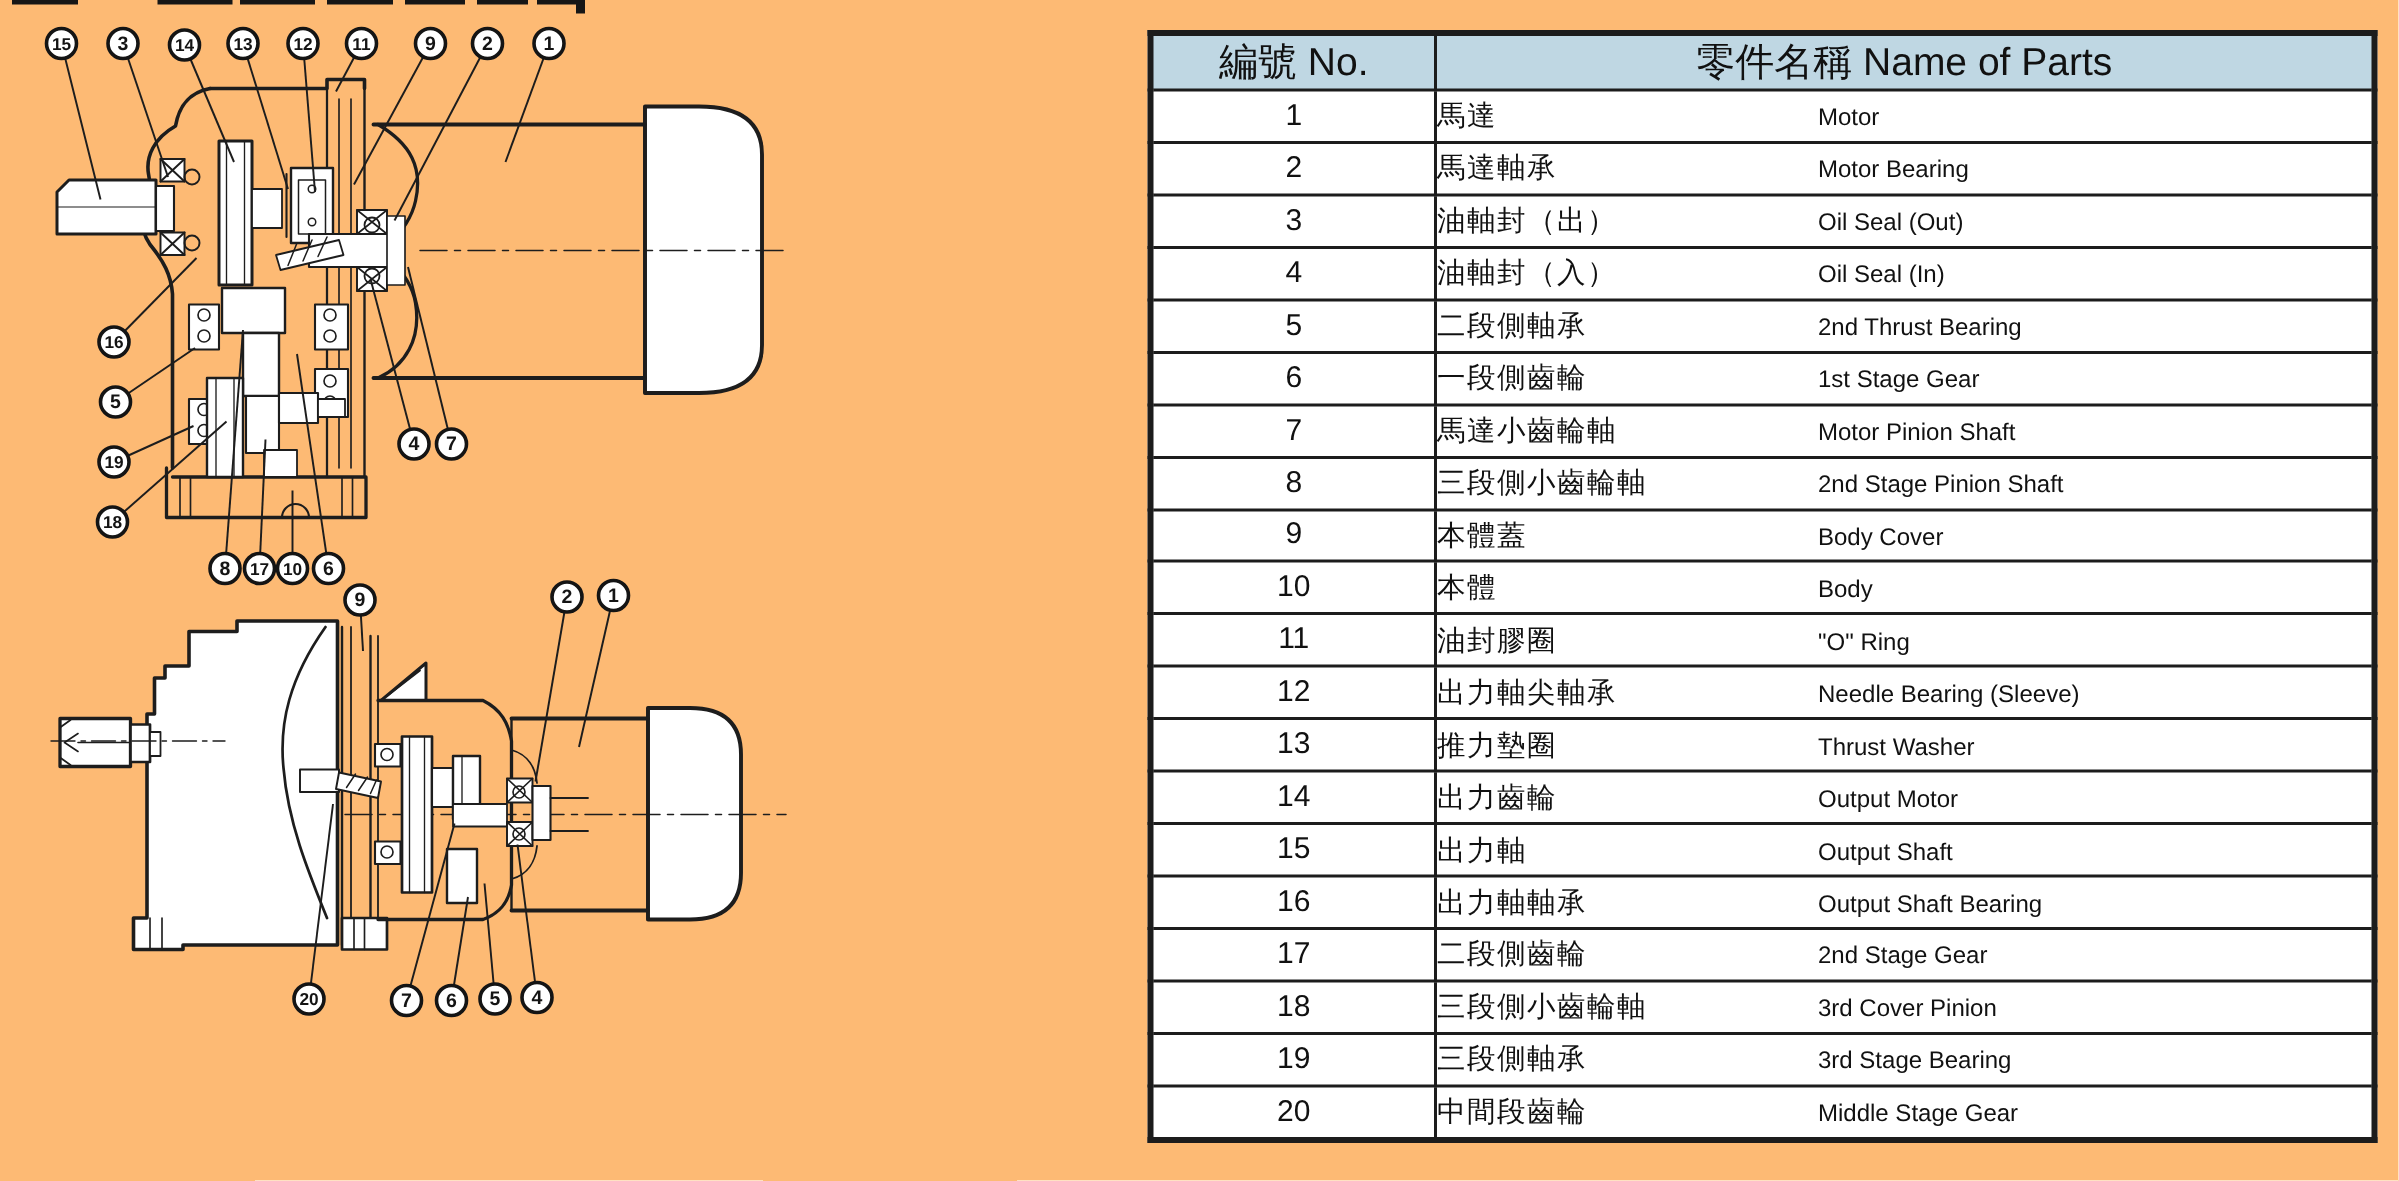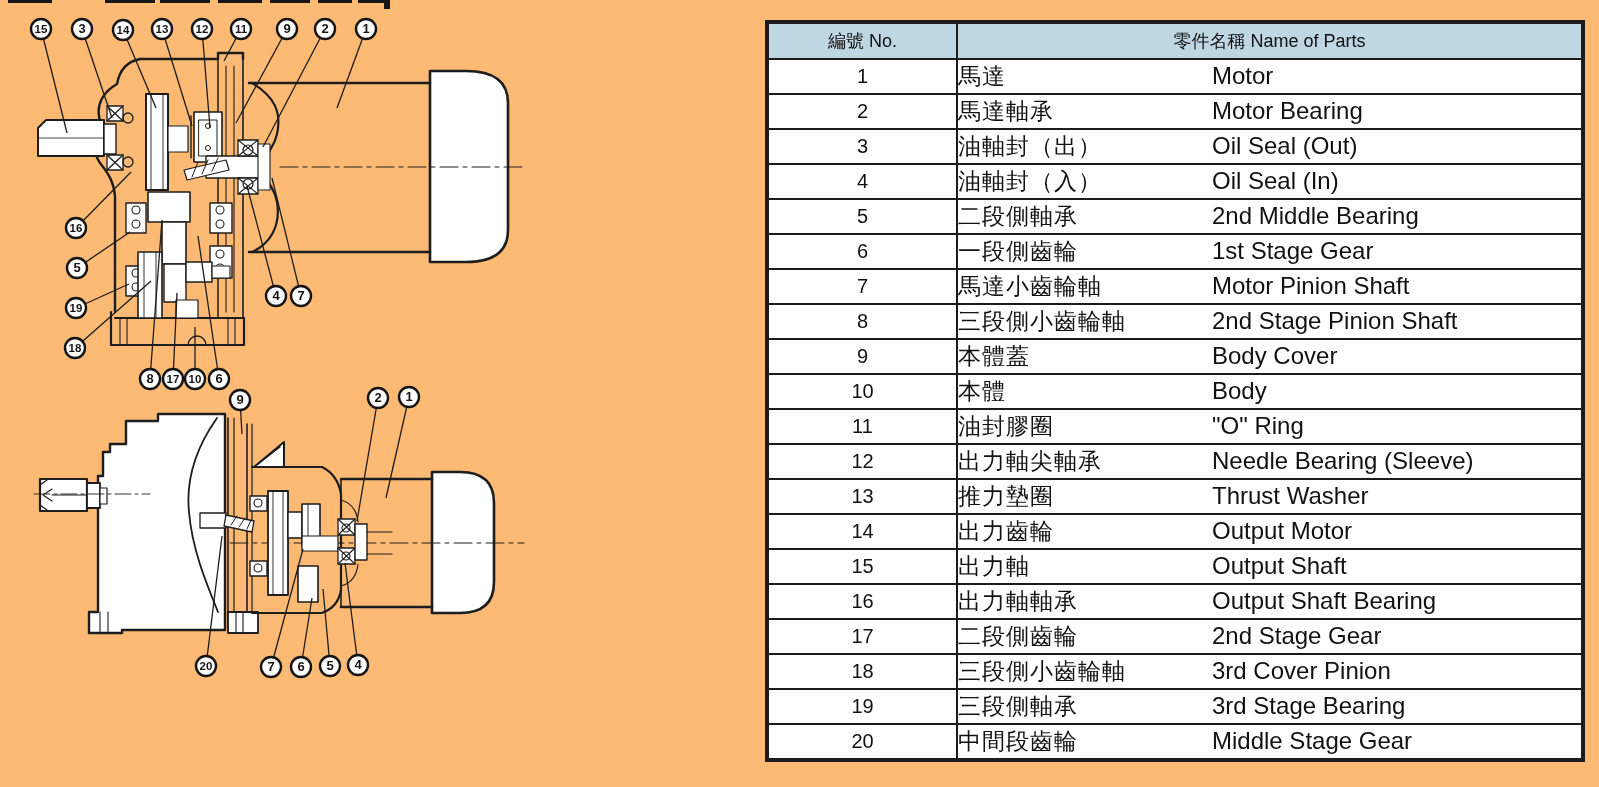--- a/index.html
+++ b/index.html
@@ -20,29 +20,29 @@
   
   table.parts{
     position:absolute;left:765px;top:20px;width:820px;height:742px;
     border-collapse:collapse;table-layout:fixed;background:#fff;
   }
   table.parts, table.parts th, table.parts td{
     border:2px solid var(--line);
   }
   table.parts{border:4px solid var(--line);}
   table.parts th{
-    background:var(--header-bg);font-weight:normal;font-size:18px;
+    background:var(--header-bg);font-weight:normal;font-size:26px;
     text-align:center;padding:0;
   }
   table.parts thead tr{height:37px;}
   table.parts td{padding:0;font-size:20px;vertical-align:middle;}
   td.no{text-align:center;}
   td.name{padding-left:33px;}
-  td.name .zh{display:inline-block;width:254px;font-size:23px;letter-spacing:1px;}
-  td.name .en{font-size:24px;}
+  td.name .zh{display:inline-block;width:254px;font-size:19px;letter-spacing:1px;}
+  td.name .en{font-size:16px;}
   .col-no{width:190px;}
 </style>
 </head>
 <body>
 
 <div class="canvas">
 
   <div class="diagram-wrap">
   <svg width="740" height="787" viewBox="0 0 740 787">
 
@@ -379,21 +379,21 @@
         <tr>
           <td class="no">3</td>
           <td class="name"><span class="zh">油軸封（出）</span><span class="en">Oil Seal (Out)</span></td>
         </tr>
         <tr>
           <td class="no">4</td>
           <td class="name"><span class="zh">油軸封（入）</span><span class="en">Oil Seal (In)</span></td>
         </tr>
         <tr>
           <td class="no">5</td>
-          <td class="name"><span class="zh">二段側軸承</span><span class="en">2nd Middle Bearing</span></td>
+          <td class="name"><span class="zh">二段側軸承</span><span class="en">2nd Thrust Bearing</span></td>
         </tr>
         <tr>
           <td class="no">6</td>
           <td class="name"><span class="zh">一段側齒輪</span><span class="en">1st Stage Gear</span></td>
         </tr>
         <tr>
           <td class="no">7</td>
           <td class="name"><span class="zh">馬達小齒輪軸</span><span class="en">Motor Pinion Shaft</span></td>
         </tr>
         <tr>

